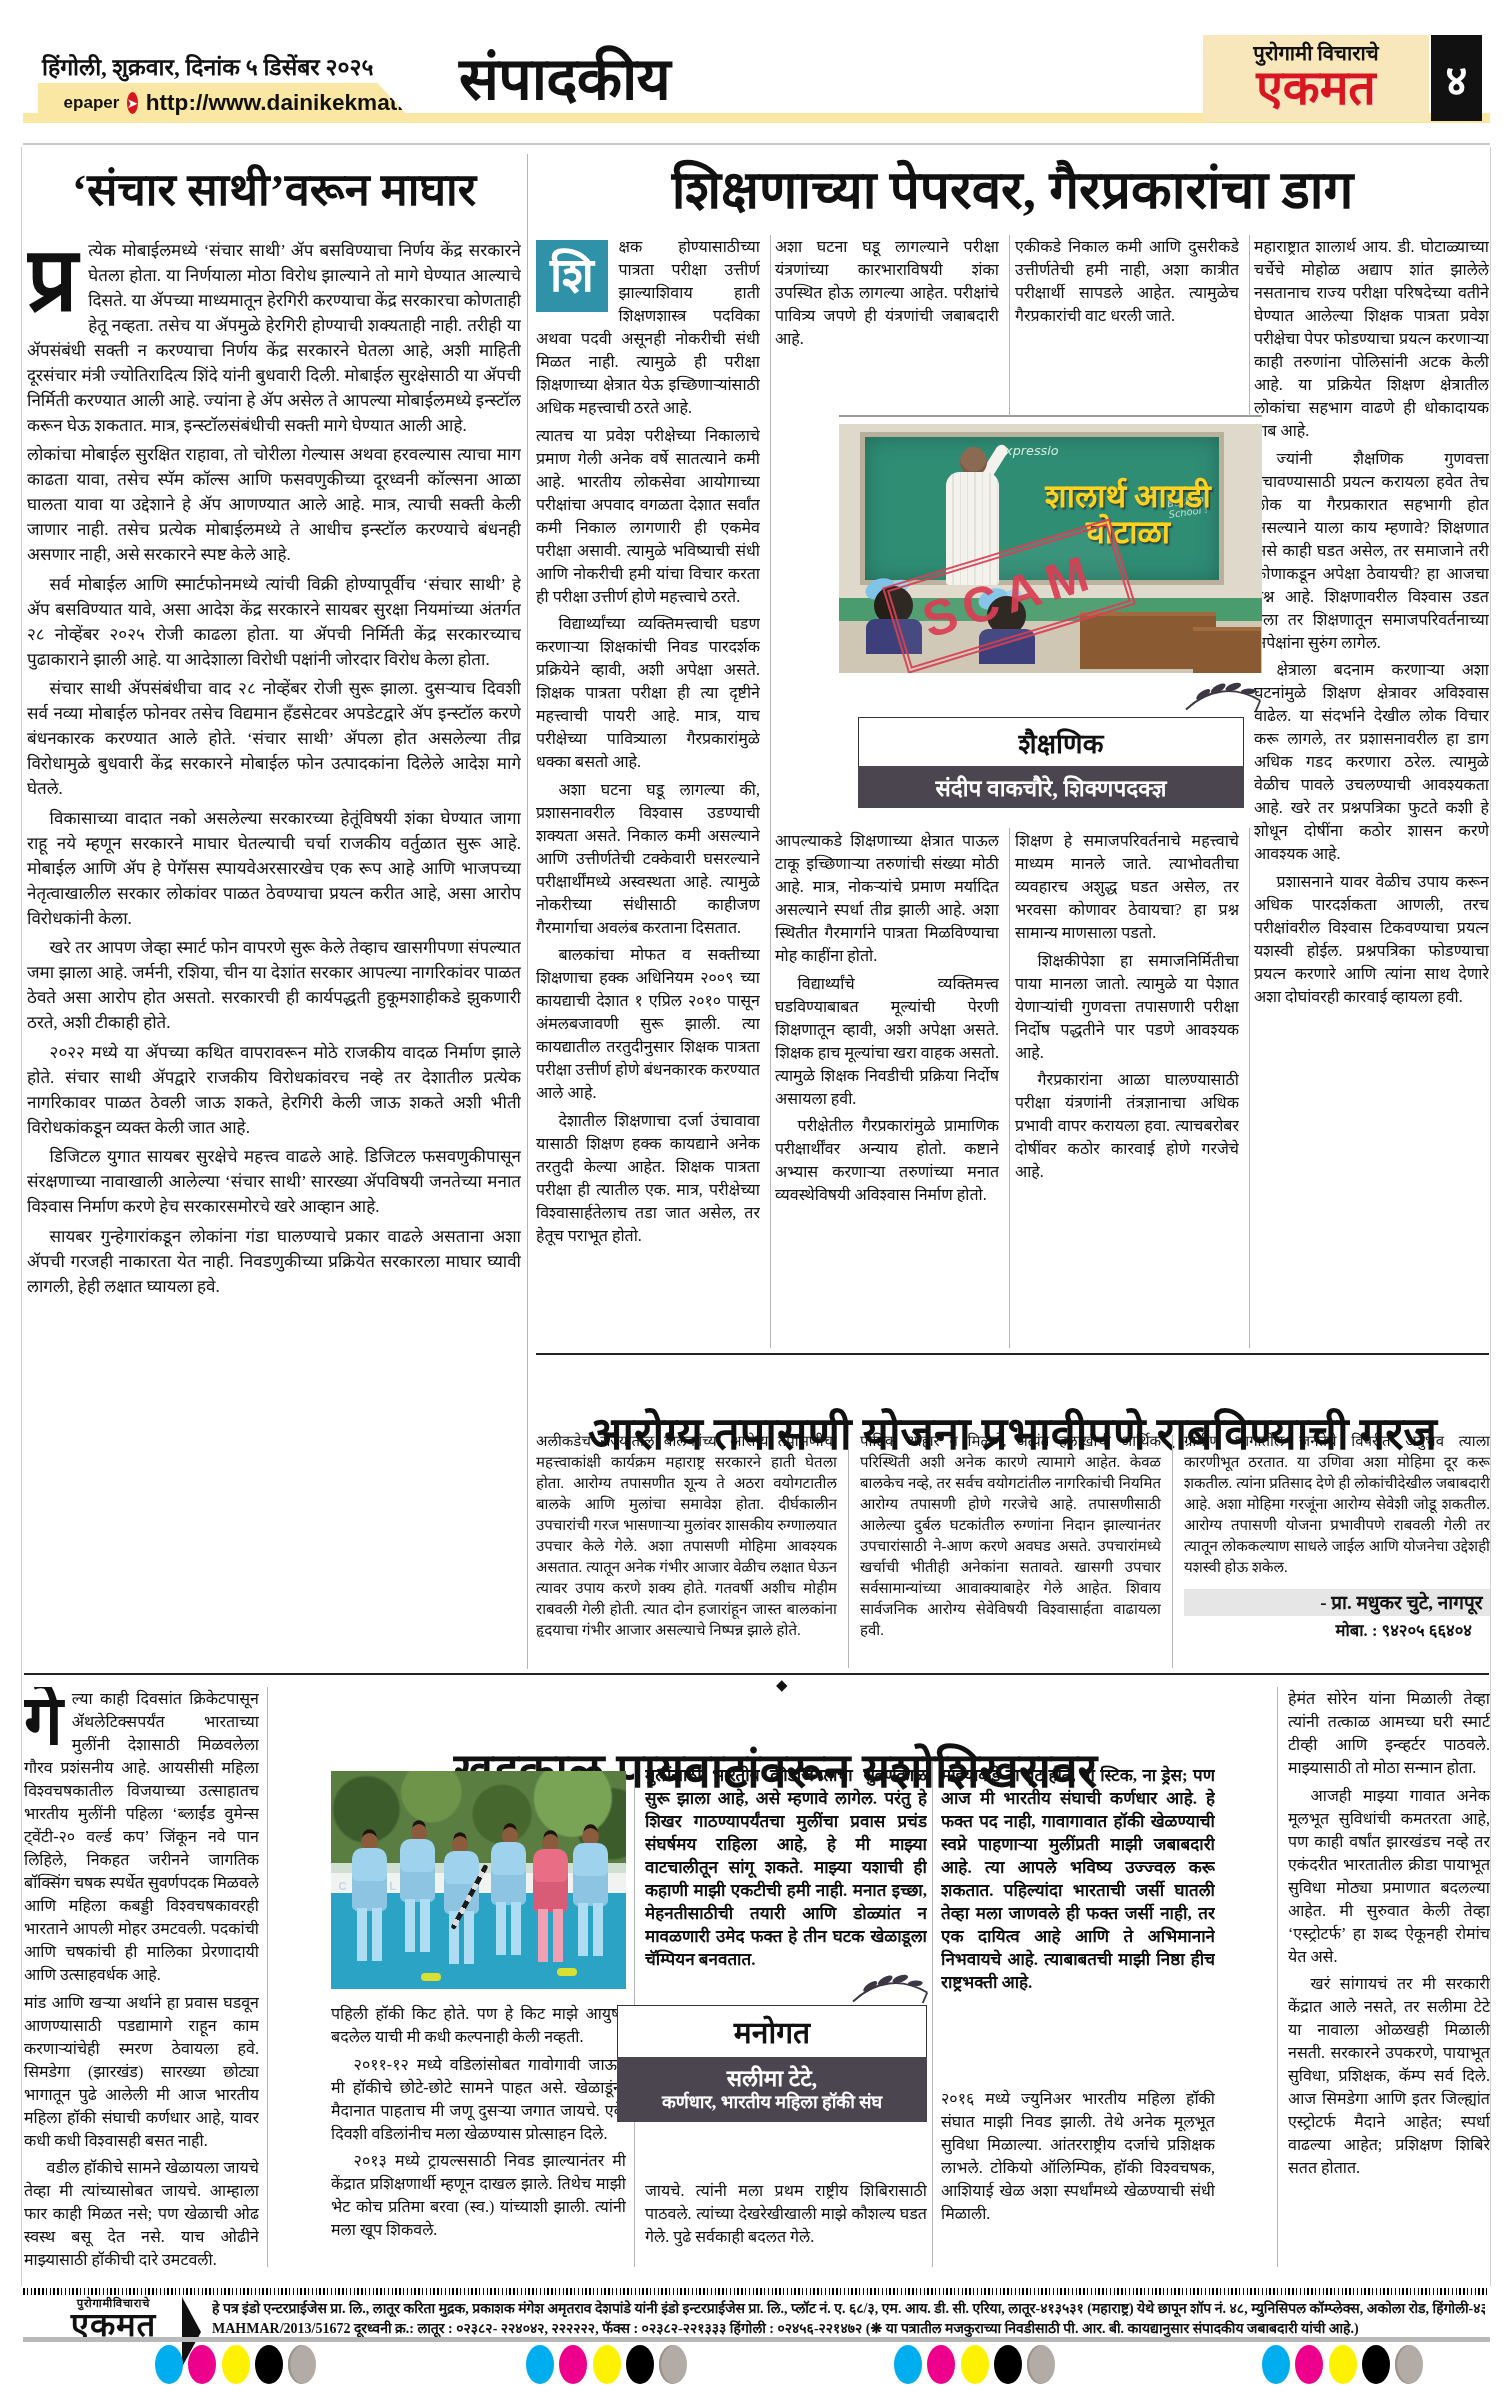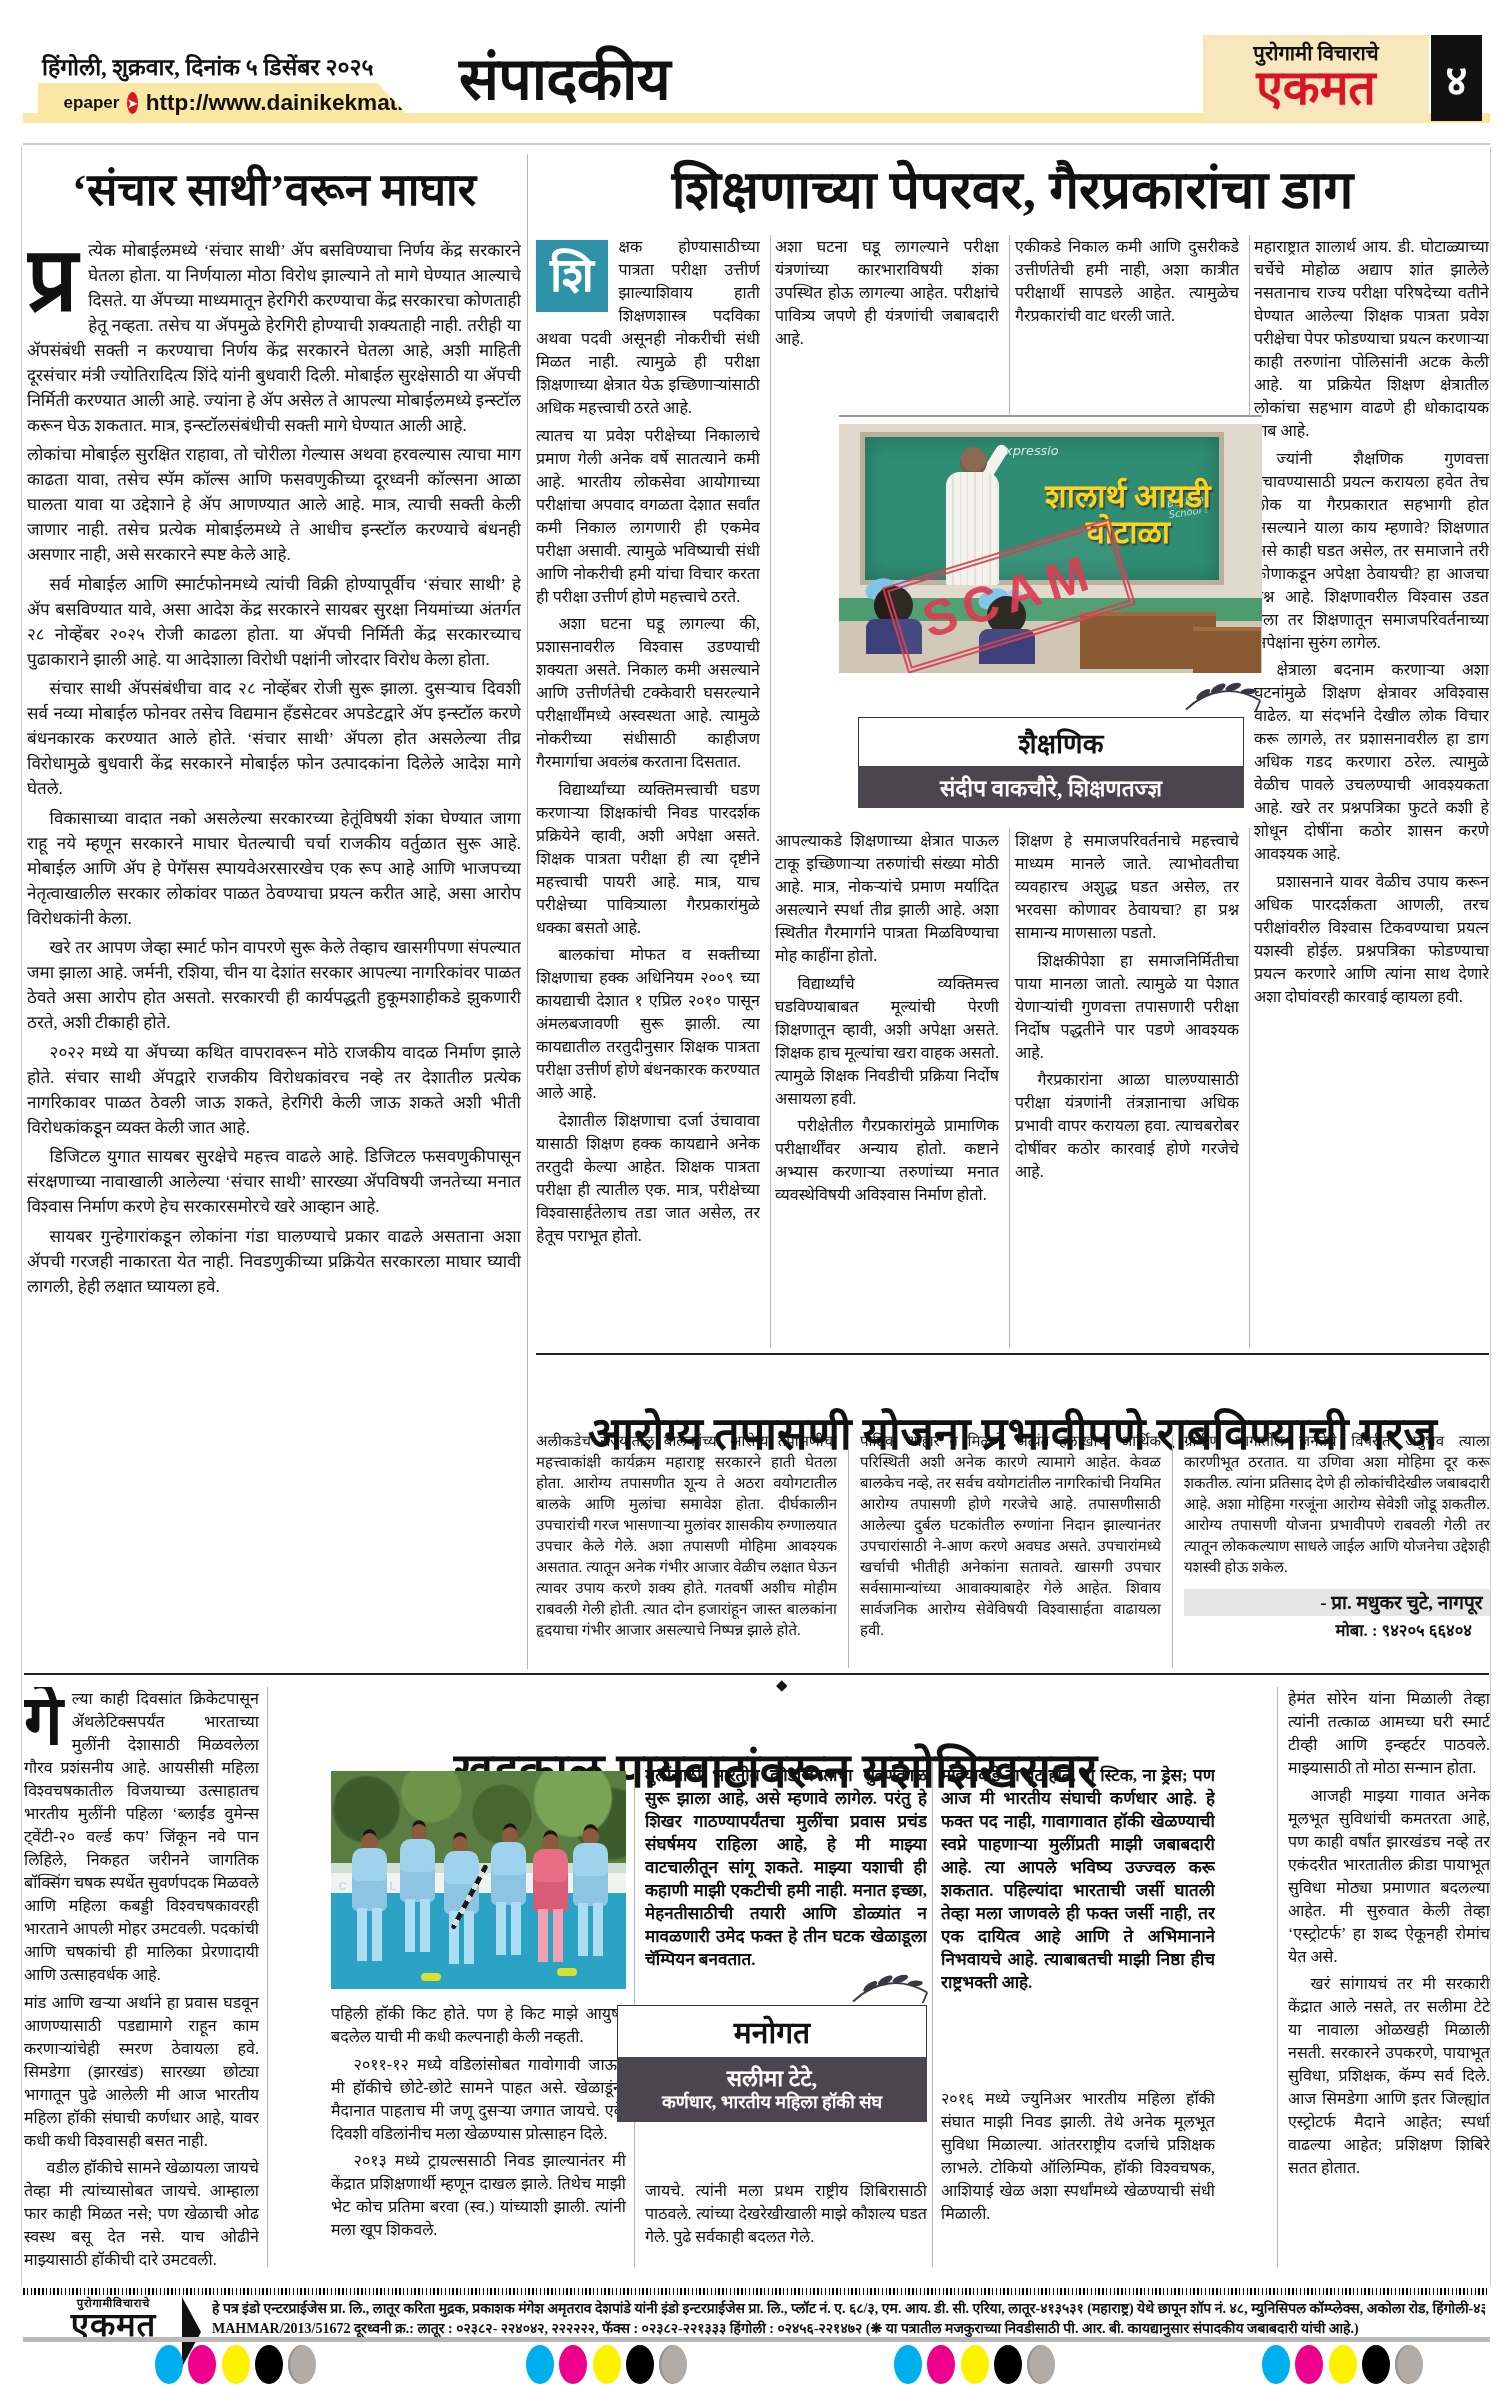--- a/index.html
+++ b/index.html
@@ -156,22 +156,22 @@
   </article>
   <div class="vrule" style="left:527px;top:154px;height:1515px;"></div>
 
   <article class="shikshan">
     <h1 class="headline" style="font-size:53px;margin:0;">शिक्षणाच्या पेपरवर, गैरप्रकारांचा डाग</h1>
 
     <div class="sh-col body-text" style="left:0;top:84px;width:224px;height:1114px;">
       <p style="text-indent:0;"><span class="dropcap-box">शि</span><span>क्षक होण्यासाठीच्या पात्रता परीक्षा उत्तीर्ण झाल्याशिवाय हाती शिक्षणशास्त्र पदविका अथवा पदवी असूनही नोकरीची संधी मिळत नाही. त्यामुळे ही परीक्षा शिक्षणाच्या क्षेत्रात येऊ इच्छिणाऱ्यांसाठी अधिक महत्त्वाची ठरते आहे.</span></p>
       <div>
           <p>त्यातच या प्रवेश परीक्षेच्या निकालाचे प्रमाण गेली अनेक वर्षे सातत्याने कमी आहे. भारतीय लोकसेवा आयोगाच्या परीक्षांचा अपवाद वगळता देशात सर्वांत कमी निकाल लागणारी ही एकमेव परीक्षा असावी. त्यामुळे भविष्याची संधी आणि नोकरीची हमी यांचा विचार करता ही परीक्षा उत्तीर्ण होणे महत्त्वाचे ठरते.</p>
+          <p>विद्यार्थ्यांच्या व्यक्तिमत्त्वाची घडण करणाऱ्या शिक्षकांची निवड पारदर्शक प्रक्रियेने व्हावी, अशी अपेक्षा असते. शिक्षक पात्रता परीक्षा ही त्या दृष्टीने महत्त्वाची पायरी आहे. मात्र, याच परीक्षेच्या पावित्र्याला गैरप्रकारांमुळे धक्का बसतो आहे.</p>
           <p>अशा घटना घडू लागल्या की, प्रशासनावरील विश्वास उडण्याची शक्यता असते. निकाल कमी असल्याने आणि उत्तीर्णतेची टक्केवारी घसरल्याने परीक्षार्थींमध्ये अस्वस्थता आहे. त्यामुळे नोकरीच्या संधीसाठी काहीजण गैरमार्गाचा अवलंब करताना दिसतात.</p>
-          <p>विद्यार्थ्यांच्या व्यक्तिमत्त्वाची घडण करणाऱ्या शिक्षकांची निवड पारदर्शक प्रक्रियेने व्हावी, अशी अपेक्षा असते. शिक्षक पात्रता परीक्षा ही त्या दृष्टीने महत्त्वाची पायरी आहे. मात्र, याच परीक्षेच्या पावित्र्याला गैरप्रकारांमुळे धक्का बसतो आहे.</p>
           <p>बालकांचा मोफत व सक्तीच्या शिक्षणाचा हक्क अधिनियम २००९ च्या कायद्याची देशात १ एप्रिल २०१० पासून अंमलबजावणी सुरू झाली. त्या कायद्यातील तरतुदीनुसार शिक्षक पात्रता परीक्षा उत्तीर्ण होणे बंधनकारक करण्यात आले आहे.</p>
           <p>देशातील शिक्षणाचा दर्जा उंचावावा यासाठी शिक्षण हक्क कायद्याने अनेक तरतुदी केल्या आहेत. शिक्षक पात्रता परीक्षा ही त्यातील एक. मात्र, परीक्षेच्या विश्वासार्हतेलाच तडा जात असेल, तर हेतूच पराभूत होतो.</p>
         </div>
     </div>
     <div class="sh-col body-text" style="left:239px;top:84px;width:224px;height:175px;">
         <p>अशा घटना घडू लागल्याने परीक्षा यंत्रणांच्या कारभाराविषयी शंका उपस्थित होऊ लागल्या आहेत. परीक्षांचे पावित्र्य जपणे ही यंत्रणांची जबाबदारी आहे.</p>
       </div>
     <div class="sh-col body-text" style="left:479px;top:84px;width:224px;height:175px;">
         <p>एकीकडे निकाल कमी आणि दुसरीकडे उत्तीर्णतेची हमी नाही, अशा कात्रीत परीक्षार्थी सापडले आहेत. त्यामुळेच गैरप्रकारांची वाट धरली जाते.</p>
       </div>
@@ -225,21 +225,21 @@
     <svg class="leaf" style="left:646px;top:524px;" width="83" height="42" viewBox="0 0 110 56">
       <path d="M5 46 C 35 18, 70 14, 104 34" stroke="#3c3745" stroke-width="2.5" fill="none"></path>
       <ellipse cx="28" cy="26" rx="11" ry="4.5" fill="#3c3745" transform="rotate(-35 28 26)"></ellipse>
       <ellipse cx="48" cy="18" rx="11" ry="4.5" fill="#3c3745" transform="rotate(-30 48 18)"></ellipse>
       <ellipse cx="68" cy="16" rx="11" ry="4.5" fill="#3c3745" transform="rotate(-20 68 16)"></ellipse>
       <ellipse cx="88" cy="22" rx="10" ry="4" fill="#3c3745" transform="rotate(-5 88 22)"></ellipse>
       <path d="M104 34 l-6 14" stroke="#3c3745" stroke-width="2.5" fill="none"></path>
     </svg>
     <div class="tag-box" style="left:322px;top:566px;width:386px;">
       <div class="tag-top" style="height:48px;font-size:27px;padding-left:20px;">शैक्षणिक</div>
-      <div class="tag-bottom" style="height:42px;font-size:22.6px;">संदीप वाकचौरे, शिक्षणतज्ज्ञ</div>
+      <div class="tag-bottom" style="height:42px;font-size:22.6px;">संदीप वाकचौरे, शिक्णपदक्ज्ञ</div>
     </div>
   </article>
   <div class="vrule" style="left:770px;top:235px;height:1113px;z-index:0;"></div>
   <div class="vrule" style="left:1009px;top:235px;height:181px;"></div>
   <div class="vrule" style="left:1009px;top:828px;height:520px;"></div>
   <div class="vrule" style="left:1249px;top:235px;height:181px;"></div>
   <div class="vrule" style="left:1249px;top:828px;height:520px;"></div>
   <div class="hrule" style="left:536px;top:1353px;width:953px;height:2.3px;"></div>
 
   <h2 class="headline arogya-headline">आरोग्य तपासणी योजना प्रभावीपणे राबविण्याची गरज</h2>

